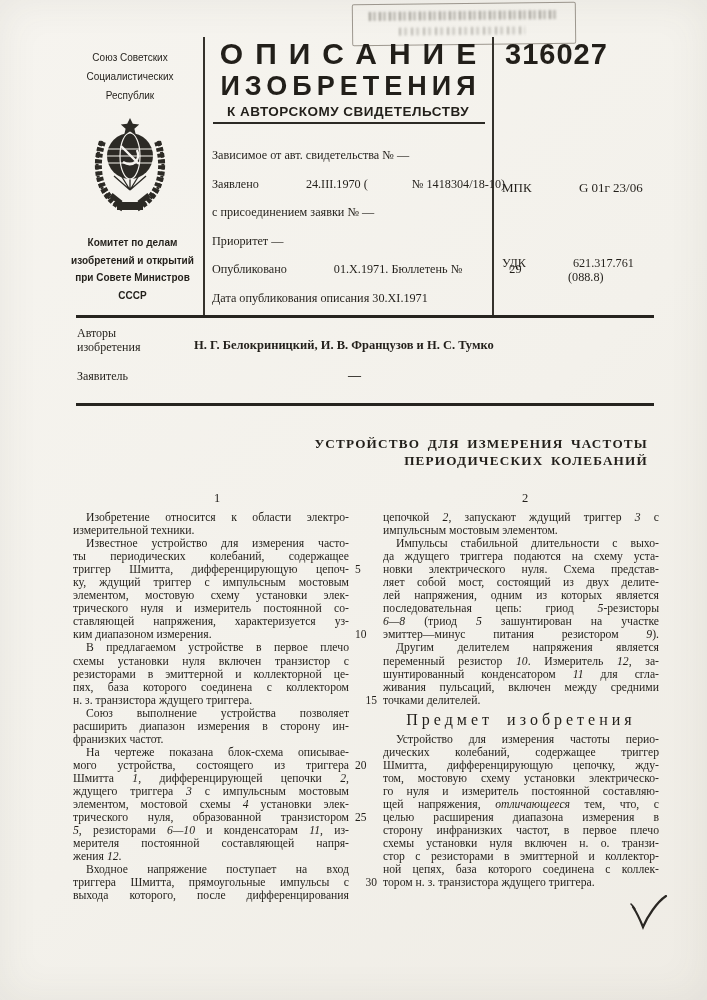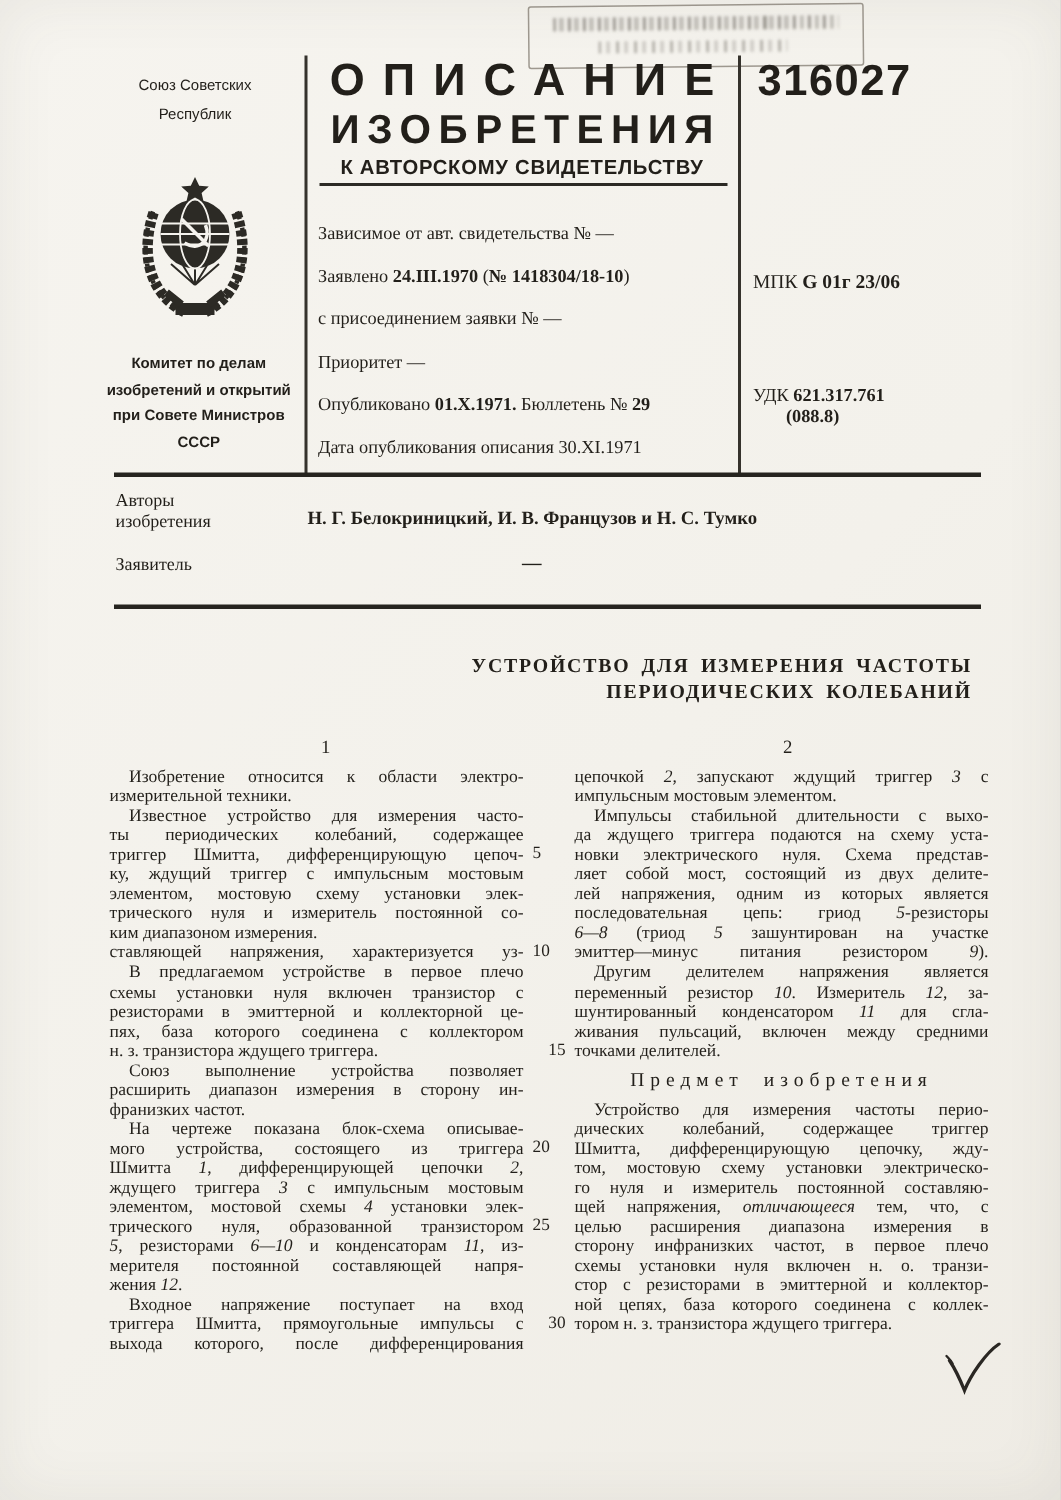--- a/index.html
+++ b/index.html
@@ -2,21 +2,21 @@
 <html><head>
 <meta charset="utf-8">
 <style>
   html,body{margin:0;padding:0;background:#dedcd6;}
   .page{
     position:relative;width:707px;height:1000px;margin:0;
     background:linear-gradient(135deg,#f6f4ef 0%,#f3f1eb 55%,#efece5 100%);
     font-family:"Liberation Serif",serif;color:#221f1a;overflow:hidden;
     box-shadow:inset 0 0 40px rgba(80,75,65,.08);
   }
-  b{font-weight:bold;} i{font-style:italic;}
+  b{font-weight:normal;margin-left:44px;} i{font-style:italic;}
 
   
   .stamp{position:absolute;left:352px;top:3px;width:222px;height:40px;
     border:1.5px solid rgba(110,103,92,.65);border-radius:2px;transform:rotate(-0.6deg);}
   .stamp::before{content:"";position:absolute;left:16px;top:7px;width:190px;height:9px;
     background:repeating-linear-gradient(90deg,rgba(85,80,72,.55) 0 2px,rgba(85,80,72,0) 2px 4px,rgba(85,80,72,.30) 4px 7px,rgba(85,80,72,0) 7px 10px);
     filter:blur(1px);}
   .stamp::after{content:"";position:absolute;left:46px;top:23px;width:126px;height:8px;
     background:repeating-linear-gradient(90deg,rgba(85,80,72,.40) 0 2px,rgba(85,80,72,0) 2px 5px,rgba(85,80,72,.22) 5px 8px,rgba(85,80,72,0) 8px 12px);
     filter:blur(1.1px);}
@@ -48,50 +48,51 @@
   
   .biblio{position:absolute;left:212px;top:141px;width:278px;font-size:12.2px;}
   .bib-line{height:28.6px;line-height:28.6px;white-space:nowrap;}
   .mpk{position:absolute;left:502px;top:174px;height:28.6px;line-height:28.6px;font-size:13px;white-space:nowrap;}
   .udk{position:absolute;left:502px;top:256px;font-size:12.2px;line-height:14px;white-space:nowrap;}
   .udk-l2{padding-left:22px;}
 
   
   .lab{position:absolute;left:77px;font-size:12px;line-height:14px;}
   .lab-a1{top:326px;} .lab-a2{top:340px;} .lab-z{top:369px;}
-  .authors-names{position:absolute;left:205px;top:338px;font-size:12.5px;font-weight:bold;white-space:nowrap;}
+  .authors-names{position:absolute;left:194px;top:338px;font-size:12.5px;font-weight:bold;white-space:nowrap;}
   .applicant-dash{position:absolute;left:348px;top:367px;font-size:13px;font-weight:bold;}
 
   
   .inv-title{position:absolute;left:64px;top:436px;width:584px;text-align:right;
     font-weight:bold;font-size:13.2px;letter-spacing:1.2px;word-spacing:3px;line-height:16.5px;}
 
   
   .col-num{position:absolute;top:491px;font-size:12.5px;}
   .cn1{left:214px;} .cn2{left:522px;}
   .bodycol{position:absolute;top:511px;width:276px;font-size:11.7px;line-height:13.05px;}
   .col-left{left:73px;} .col-right{left:383px;}
   .bline{position:relative;height:13.05px;text-align:justify;text-align-last:justify;}
   .bline.nj{text-align-last:auto;}
   .bline.ind{text-indent:13px;}
   .gnum{position:absolute;left:-28px;top:0;width:22px;text-align:right;font-size:11.5px;
     text-indent:0;font-weight:normal;}
-  .claims-heading{height:26.1px;line-height:26.1px;text-align:center;letter-spacing:4px;word-spacing:6px;font-size:13px;}
+  .claims-heading{height:26.1px;line-height:26.1px;text-align:center;letter-spacing:4px;word-spacing:6px;font-size:16px;}
 
   .checkmark{position:absolute;left:628px;top:895px;}
 </style>
 </head>
 <body>
 
 <div class="page">
 
   <div class="stamp" title="illegible ink stamp"></div>
 
   <div class="union">
     <div>Союз Советских</div>
+    <div>Социалистических</div>
     <div>Республик</div>
   </div>
 
   <svg class="emblem" width="94" height="99" viewBox="0 0 94 99">
     <g fill="none" stroke="#2c2a25">
       <path d="M40 92 C 16 80, 10 52, 20 24" stroke-width="7" stroke-dasharray="4 2"></path>
       <path d="M36 90 C 14 77, 9 50, 19 25" stroke-width="3" stroke-dasharray="2 2"></path>
       <path d="M54 92 C 78 80, 84 52, 74 24" stroke-width="7" stroke-dasharray="4 2"></path>
       <path d="M58 90 C 80 77, 85 50, 75 25" stroke-width="3" stroke-dasharray="2 2"></path>
       <path d="M47 74 L31 60 M47 74 L39 61 M47 74 L47 60 M47 74 L55 61 M47 74 L63 60" stroke-width="1.3"></path>
@@ -154,22 +155,22 @@
 
   <div class="bodycol col-left" id="colLeft">
       <div class="bline ind">Изобретение относится к области электро-</div>
       <div class="bline nj">измерительной техники.</div>
       <div class="bline ind">Известное устройство для измерения часто-</div>
       <div class="bline">ты периодических колебаний, содержащее</div>
       <div class="bline">триггер Шмитта, дифференцирующую цепоч-</div>
       <div class="bline">ку, ждущий триггер с импульсным мостовым</div>
       <div class="bline">элементом, мостовую схему установки элек-</div>
       <div class="bline">трического нуля и измеритель постоянной со-</div>
+      <div class="bline">ставляющей напряжения, характеризуется уз-</div>
       <div class="bline nj">ким диапазоном измерения.</div>
-      <div class="bline">ставляющей напряжения, характеризуется уз-</div>
       <div class="bline ind">В предлагаемом устройстве в первое плечо</div>
       <div class="bline">схемы установки нуля включен транзистор с</div>
       <div class="bline">резисторами в эмиттерной и коллекторной це-</div>
       <div class="bline">пях, база которого  соединена с коллектором</div>
       <div class="bline nj">н. з. транзистора ждущего триггера.</div>
       <div class="bline ind">Союз выполнение  устройства  позволяет</div>
       <div class="bline">расширить диапазон измерения в сторону ин-</div>
       <div class="bline nj">франизких частот.</div>
       <div class="bline ind">На чертеже показана блок-схема описывае-</div>
       <div class="bline">мого устройства, состоящего из триггера</div>

